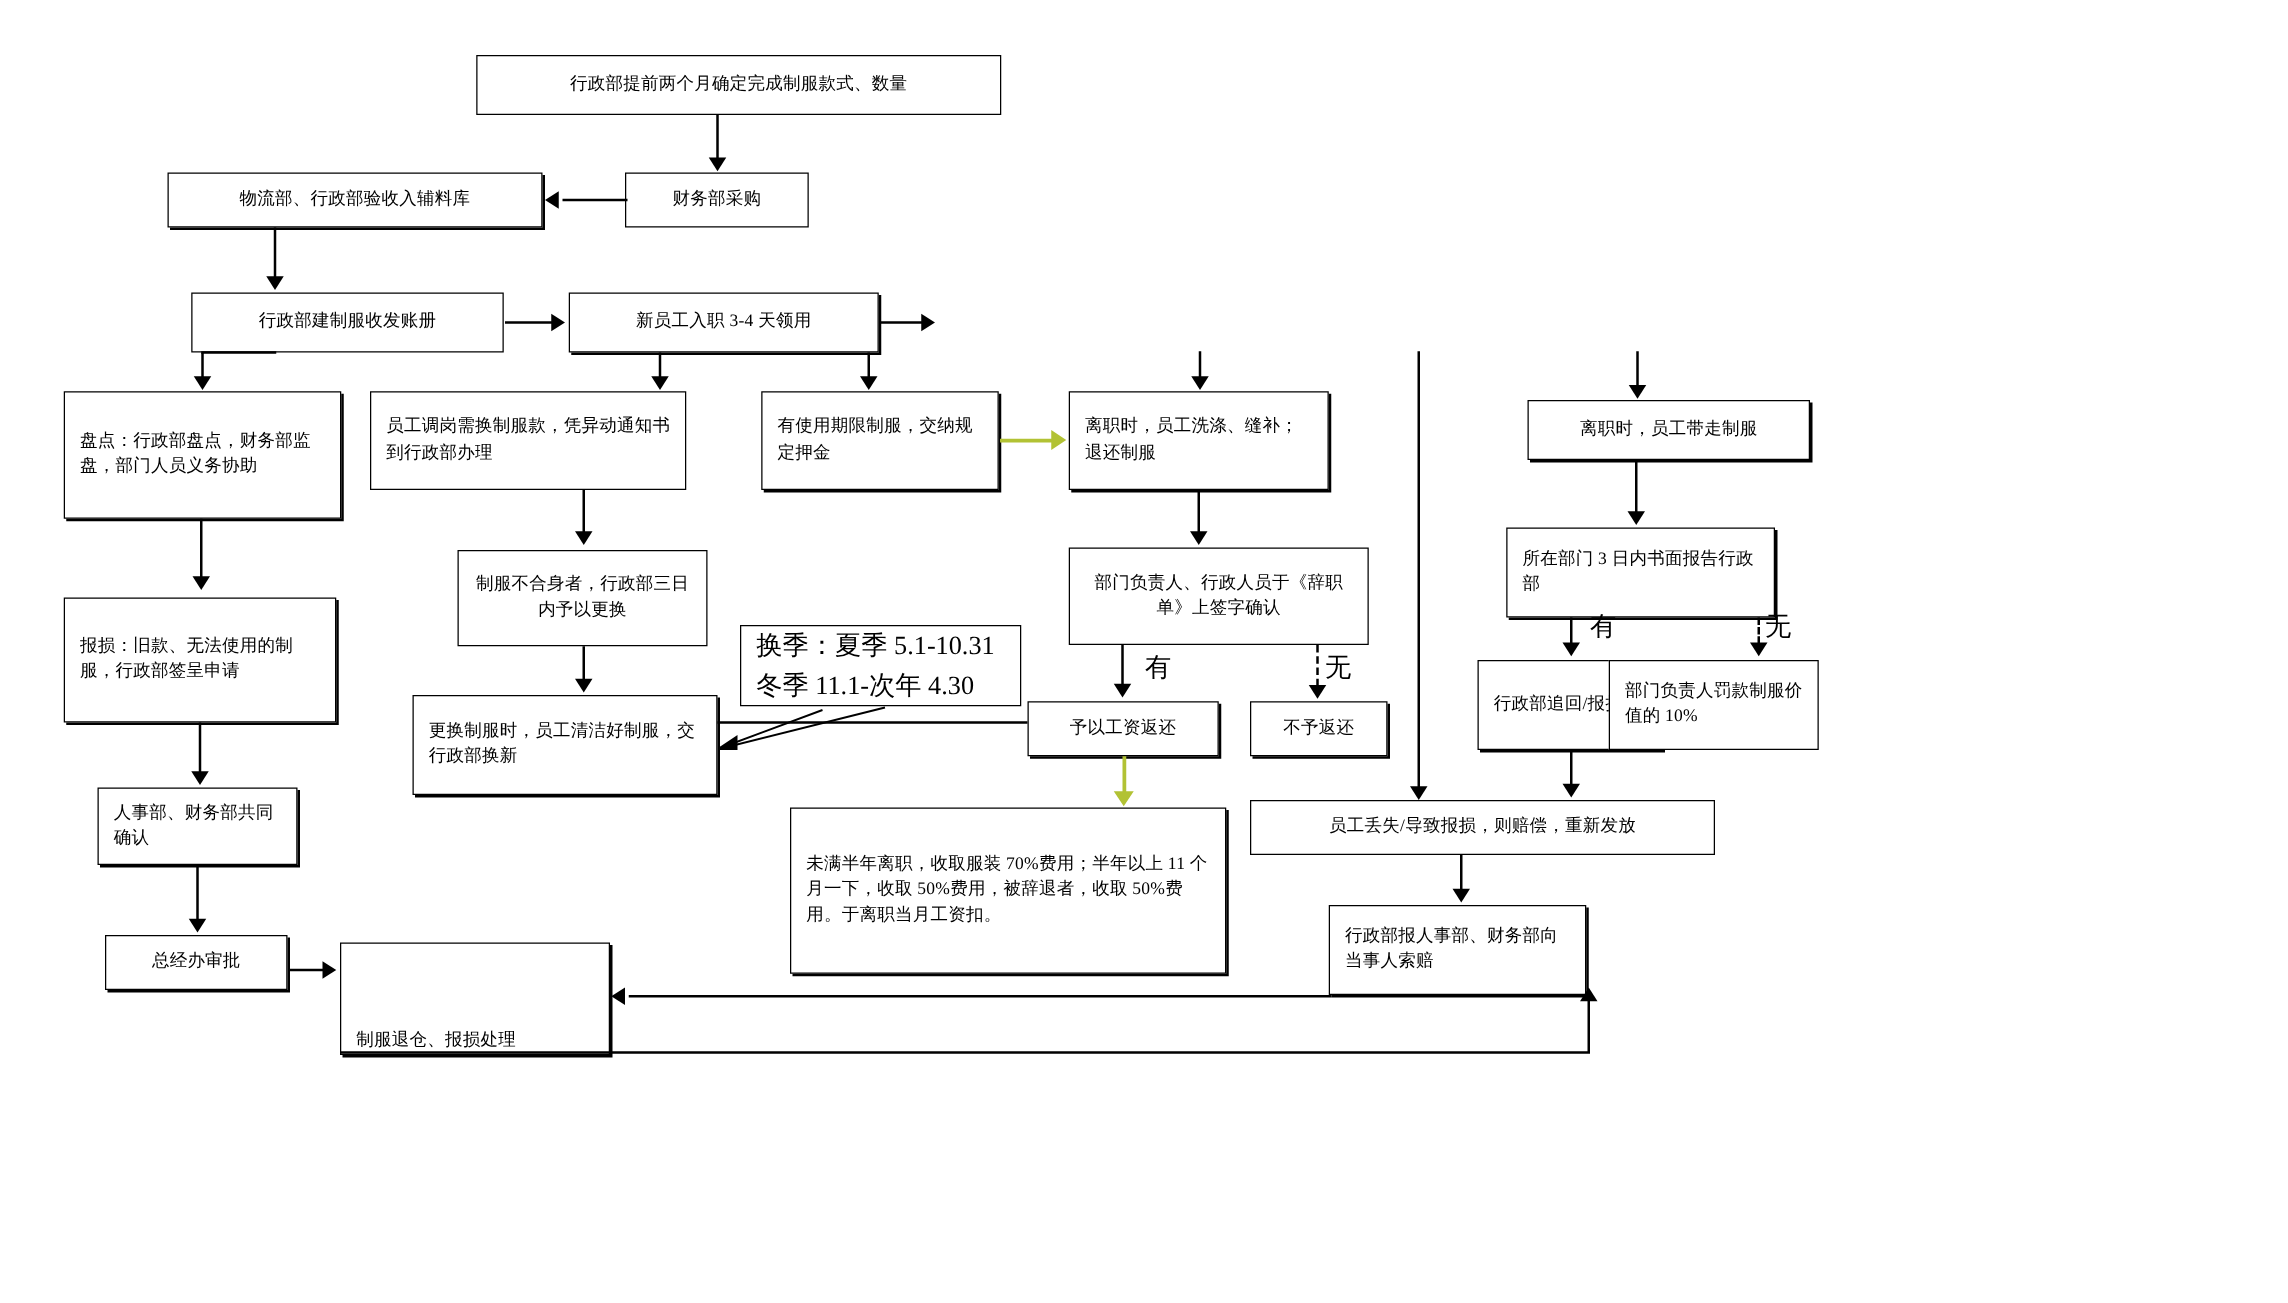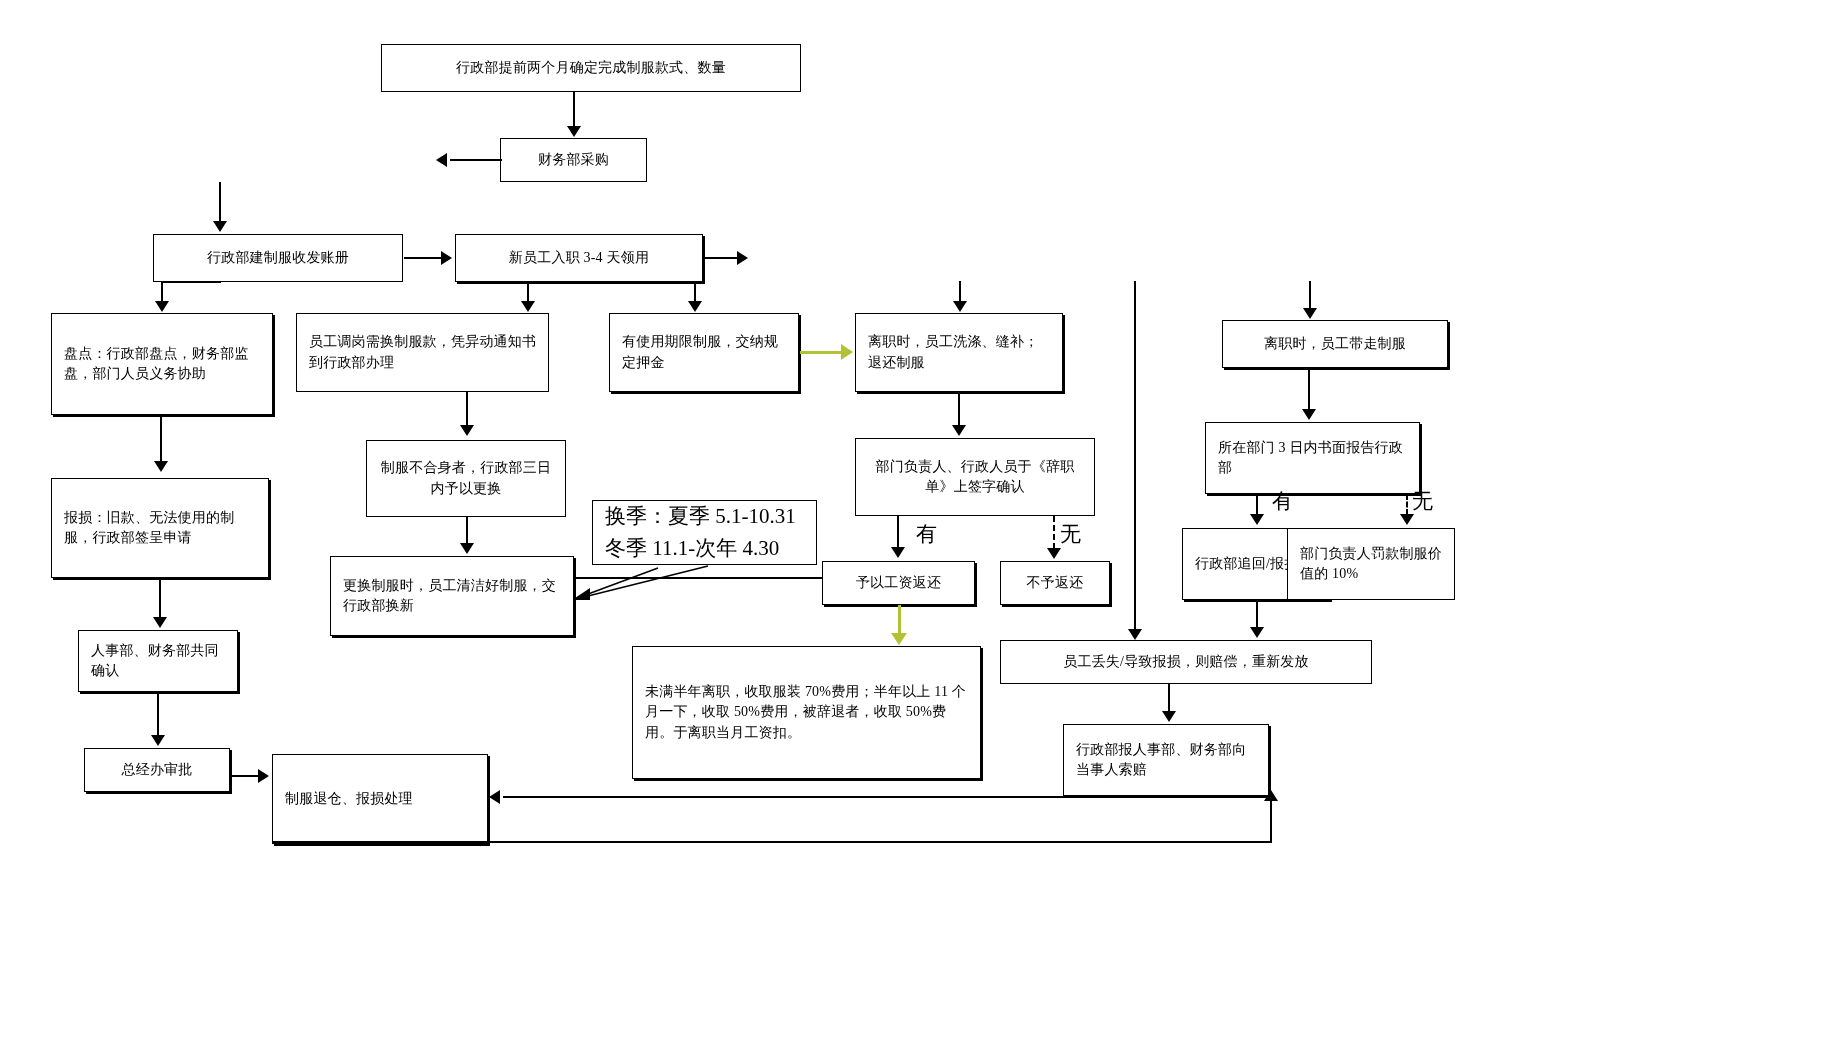--- a/index.html
+++ b/index.html
@@ -125,20 +125,23 @@
 <div id="canvas">
 
   <div class="node center" style="left:381px; top:44px; width:420px; height:48px;">
     <span class="txt">行政部提前两个月确定完成制服款式、数量</span>
   </div>
 
   <div class="node center" style="left:500px; top:138px; width:147px; height:44px;">
     <span class="txt">财务部采购</span>
   </div>
 
+  <div class="node center sh" style="left:134px; top:138px; width:300px; height:44px;">
+    <span class="txt">物流部、行政部验收入辅料库</span>
+  </div>
 
   <div class="node center" style="left:153px; top:234px; width:250px; height:48px;">
     <span class="txt">行政部建制服收发账册</span>
   </div>
 
   <div class="node center sh" style="left:455px; top:234px; width:248px; height:48px;">
     <span class="txt">新员工入职 3-4 天领用</span>
   </div>
 
 
@@ -221,21 +224,21 @@
   </div>
 
   <div class="node center" style="left:1000px; top:640px; width:372px; height:44px;">
     <span class="txt">员工丢失/导致报损，则赔偿，重新发放</span>
   </div>
 
   <div class="node center sh" style="left:84px; top:748px; width:146px; height:44px;">
     <span class="txt">总经办审批</span>
   </div>
 
-  <div class="node left sh" style="left:272px; top:754px; width:216px; height:90px;">
+  <div class="node left sh" style="left:272px; top:754px; width:216px; height:90px;align-items:flex-end;">
     <span class="txt">制服退仓、报损处理</span>
   </div>
 
   <div class="node left sh" style="left:1063px; top:724px; width:206px; height:72px;">
     <span class="txt">行政部报人事部、财务部向当事人索赔</span>
   </div>
 
   <div class="ln v" style="left:573px; top:92px; height:35px;"></div>
   <div class="arw down" style="left:567px; top:126px;"></div>
 

